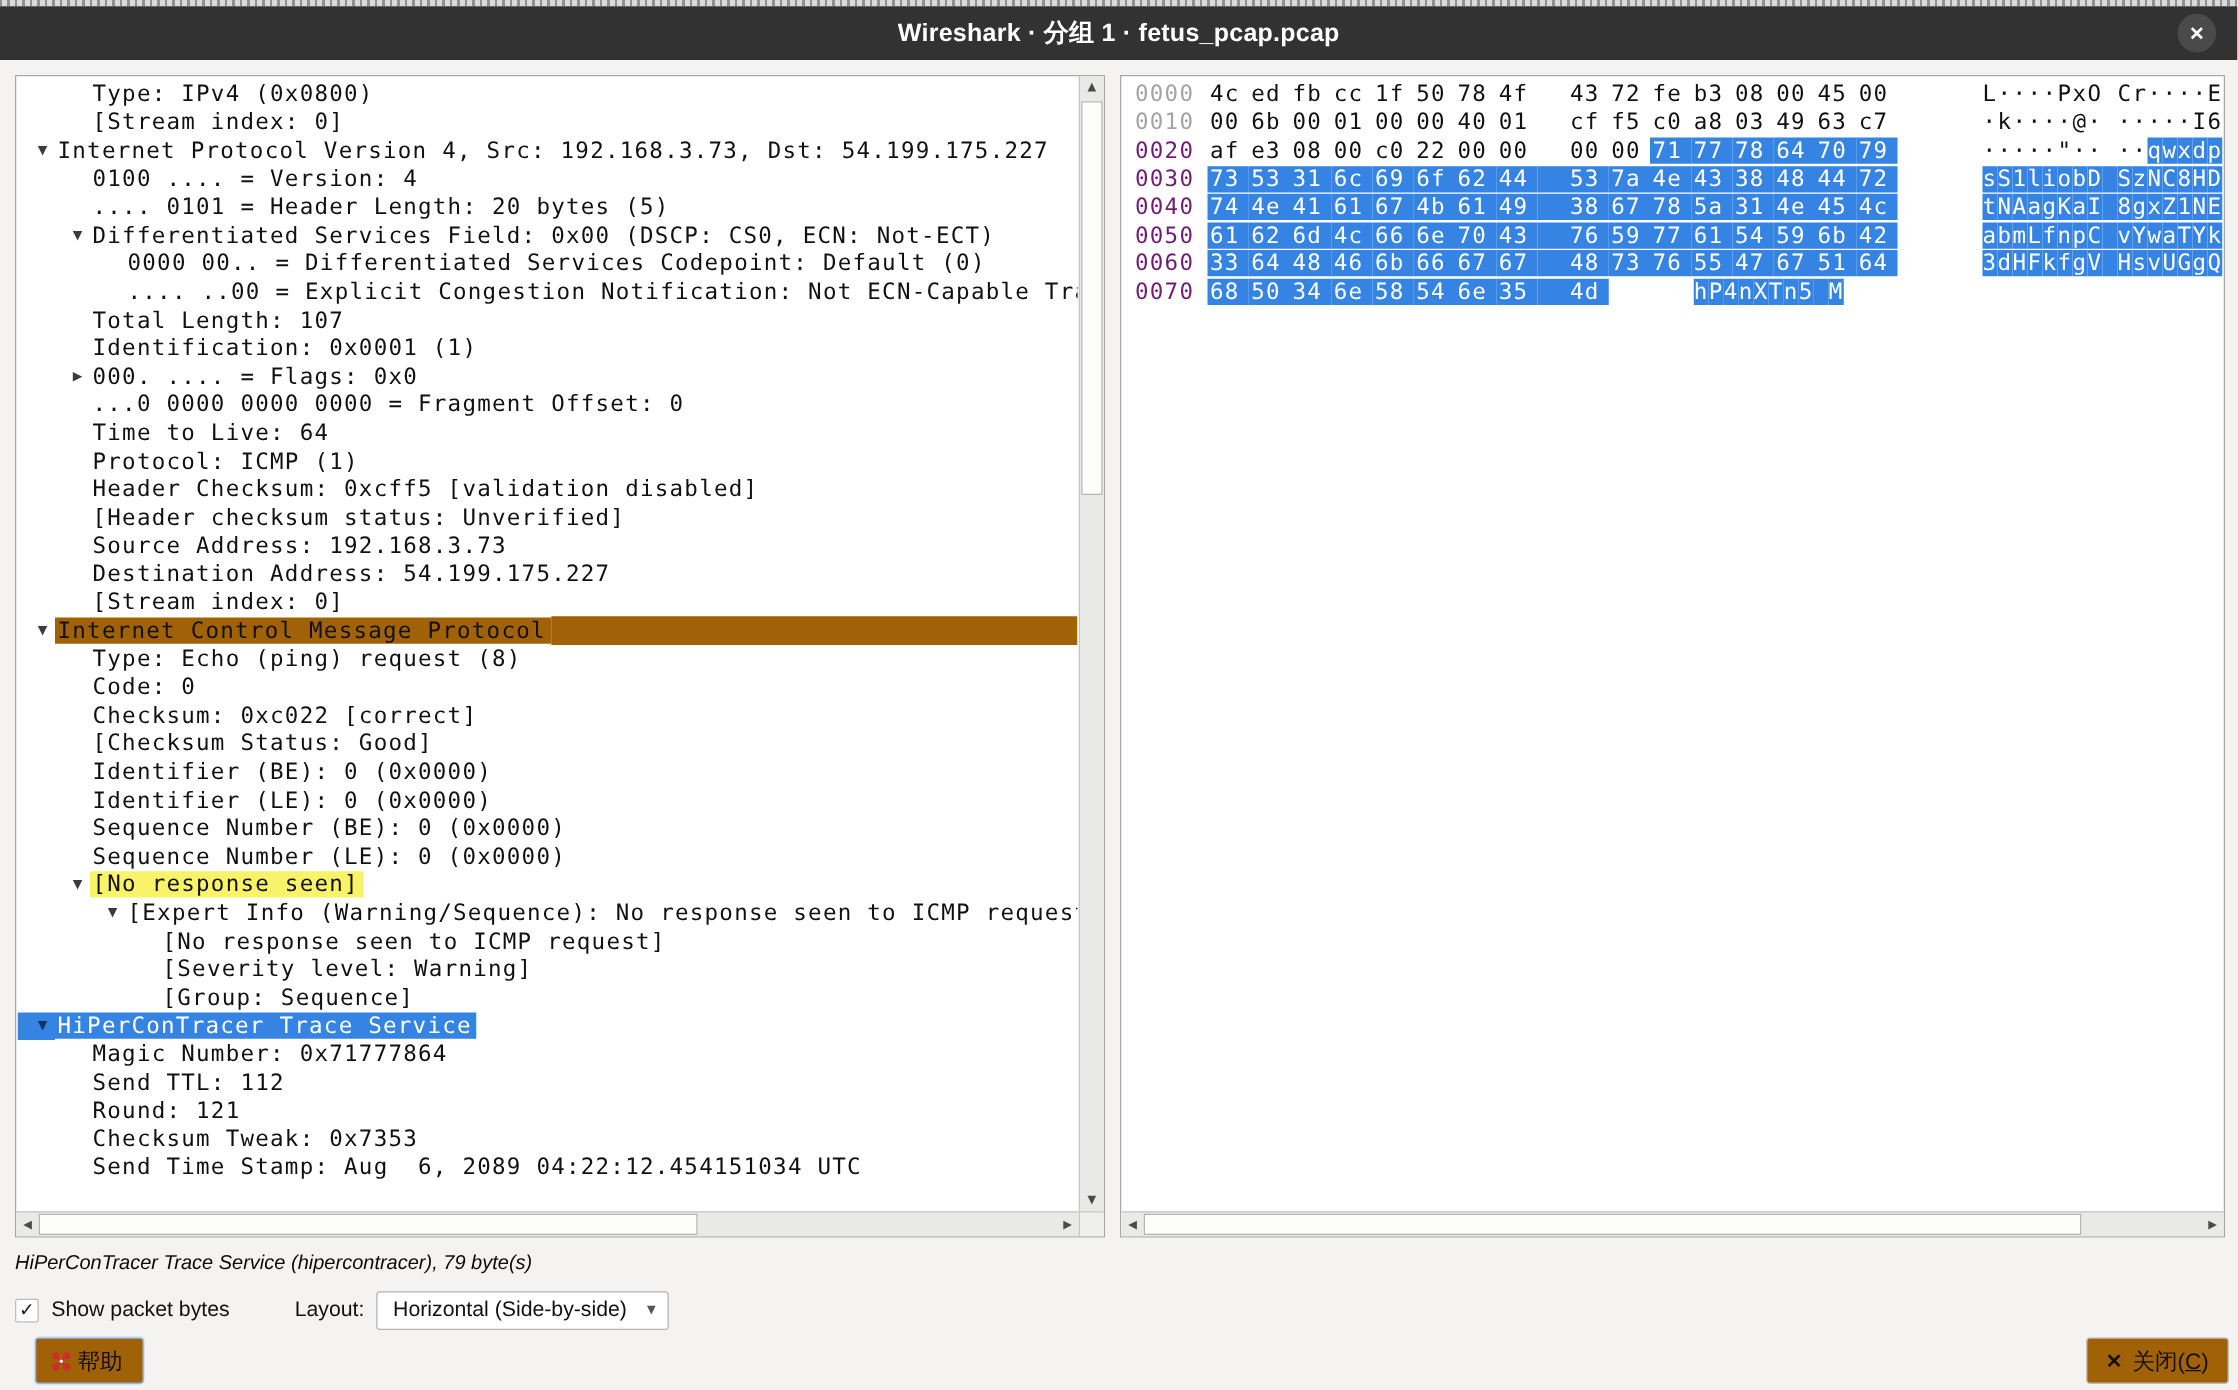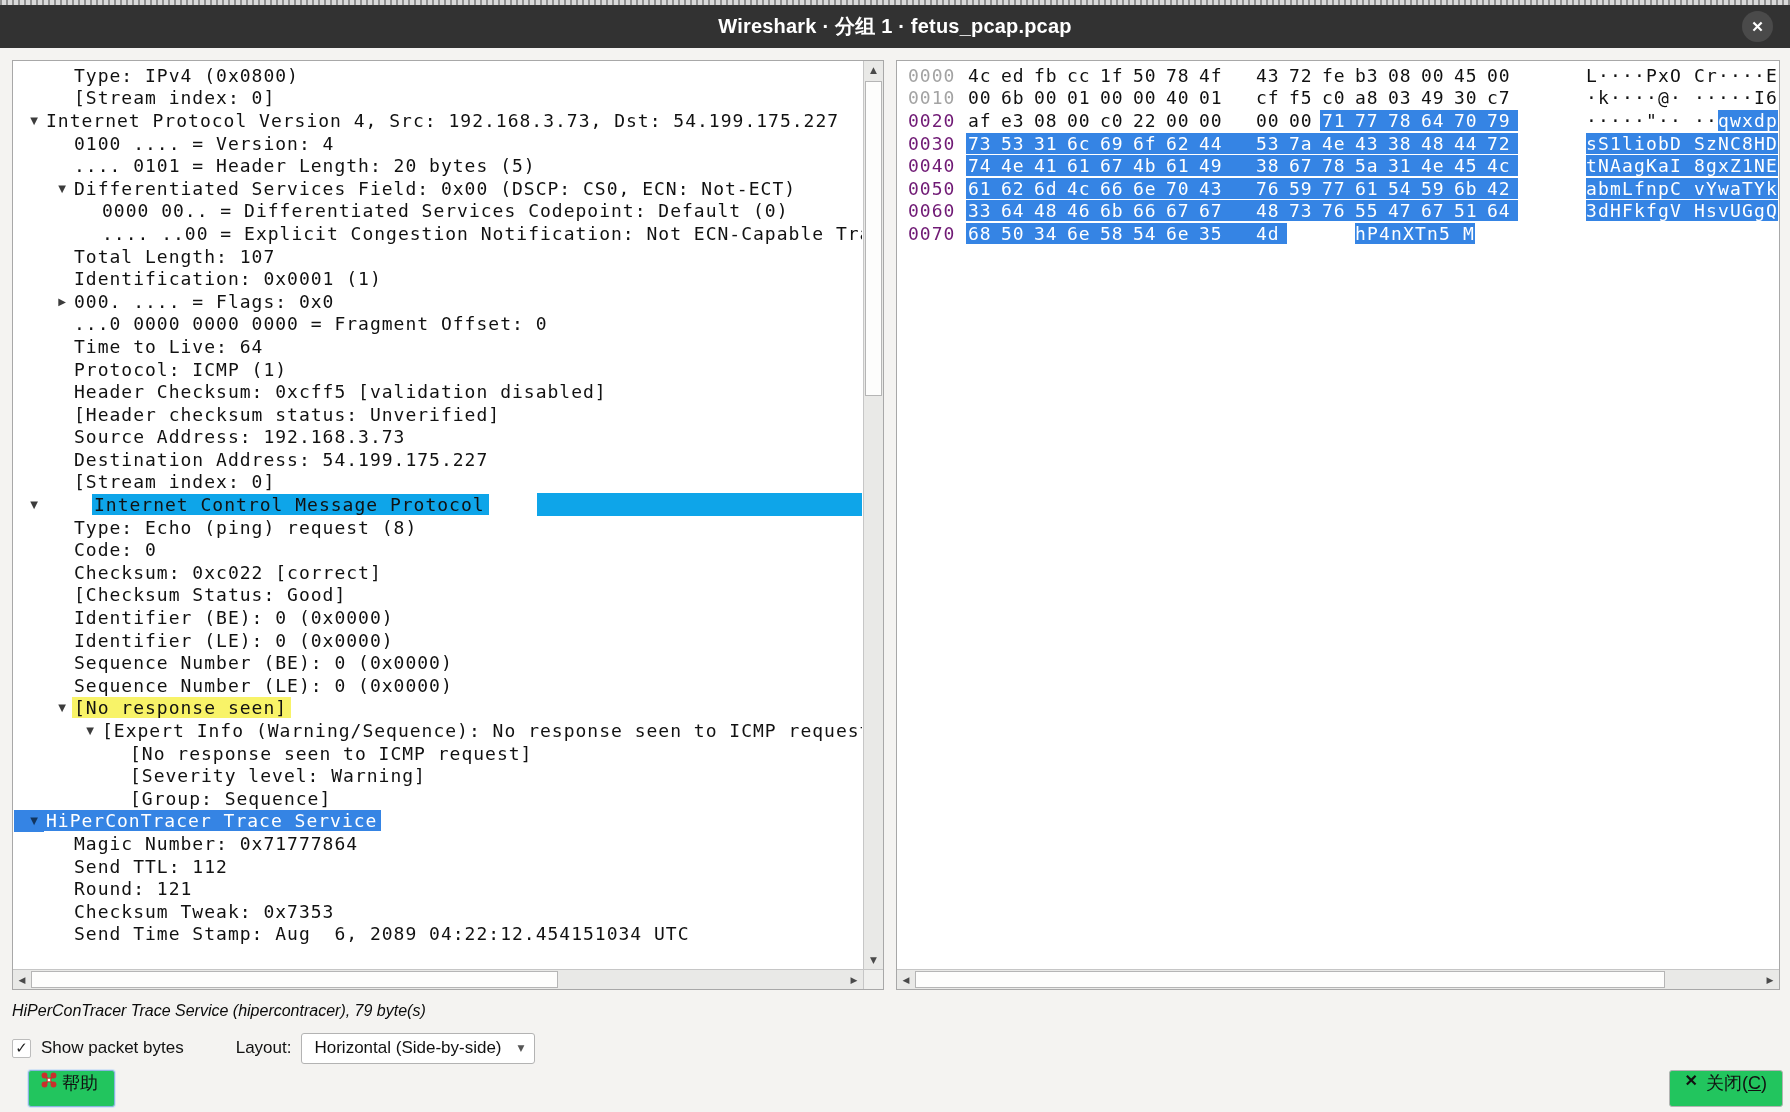--- a/index.html
+++ b/index.html
@@ -23,21 +23,21 @@
 
   
   .tree-content { position:absolute; left:1px; top:3px; right:21px; bottom:21px; overflow:hidden; }
   .trow { display:flex; height:22.6px; align-items:center; white-space:pre;
     font-family:"DejaVu Sans Mono", monospace; font-size:18px; letter-spacing:1px; color:#111;justify-content:space-between; }
   .tind { flex:none; height:100%; }
   .tarrow { flex:none; width:20px; text-align:center; font-size:10px; color:#3c3c3c;
     font-family:"DejaVu Sans", sans-serif; letter-spacing:0; height:100%; display:flex; align-items:center; justify-content:center; }
   .ttext { flex:none; padding:0 4px 0 2px; }
   .tfill { flex:1; height:100%; }
-  .hl-yf .ttext, .hl-yf .tfill { background:#0ea5e9;margin-left:48px; }
+  .hl-yf .ttext, .hl-yf .tfill { background:#a16207; }
   .hl-yt .ttext { background:#f8f368; }
   .hl-bl .tind, .hl-bl .tarrow, .hl-bl .ttext { background:#3584e4; }
   .hl-bl .ttext { color:#ffffff; }
   .hl-bl .tarrow { color:#12355f; }
 
   
   .hex-content { position:absolute; left:1px; top:3px; right:1px; bottom:21px; overflow:hidden; }
   .hrow { display:flex; height:22.6px; align-items:center; padding-left:10px;
     font-family:"DejaVu Sans Mono", monospace; font-size:18px; letter-spacing:1px; }
   .hoff { flex:none; width:50px; margin-right:8px; color:#701a75; }
@@ -74,22 +74,22 @@
   
   #status-line { position:absolute; left:12px; top:1002px; font-style:italic; font-size:16px; color:#0a0a0a; }
   #controls { position:absolute; left:12px; top:1032px; height:32px; display:flex; align-items:center; }
   .checkbox { width:19px; height:19px; border:1px solid #bcbcbc; border-radius:2px; background:#fff;
     display:flex; align-items:center; justify-content:center; font-size:15px; color:#222; }
   .cb-label { margin-left:10px; font-size:17px; }
   .layout-label { margin-left:52px; font-size:17px; }
   .combo { margin-left:10px; display:flex; align-items:center; border:1px solid #b3b3b3;
     border-radius:3px; background:#ffffff; padding:4px 10px 5px 12px; font-size:17px; }
   .combo-arrow { margin-left:16px; font-size:9px; color:#555; font-family:"DejaVu Sans", sans-serif; }
-  .btn { position:absolute; top:1070px; height:37px; display:flex; 
-    background:#22c55e; border:1px solid #b3b3b3; border-radius:3px; font-size:18px; padding:0 15px; }
+  .btn { position:absolute; top:1070px; height:37px; display:flex; align-items:center;
+    background:#a16207; border:1px solid #b3b3b3; border-radius:3px; font-size:18px; padding:0 15px; }
   #help-btn { left:28px; border-color:#8ab4de; box-shadow:0 0 0 1px #d4e4f5; padding:0 16px 0 11px; }
   #help-btn .hicon { margin-right:4px; display:flex; }
   #close-btn { right:7px; }
   .close-x { font-weight:bold; font-size:16px; margin-right:8px; }
   .ukey { text-decoration:underline; }
 </style>
 </head>
 <body>
 
 <div class="topstrip"></div>
@@ -202,21 +202,21 @@
         <span class="hbyte">00</span>
         <span class="hbyte">00</span>
         <span class="hbyte">40</span>
         <span class="hbyte">01</span>
         <span class="hbyte g2">cf</span>
         <span class="hbyte">f5</span>
         <span class="hbyte">c0</span>
         <span class="hbyte">a8</span>
         <span class="hbyte">03</span>
         <span class="hbyte">49</span>
-        <span class="hbyte">30</span>
+        <span class="hbyte">63</span>
         <span class="hbyte">c7</span>
         <span class="hascii" style="display: flex;">
           <span class="acell">·</span>
           <span class="acell">k</span>
           <span class="acell">·</span>
           <span class="acell">·</span>
           <span class="acell">·</span>
           <span class="acell">·</span>
           <span class="acell">@</span>
           <span class="acell">·</span>

